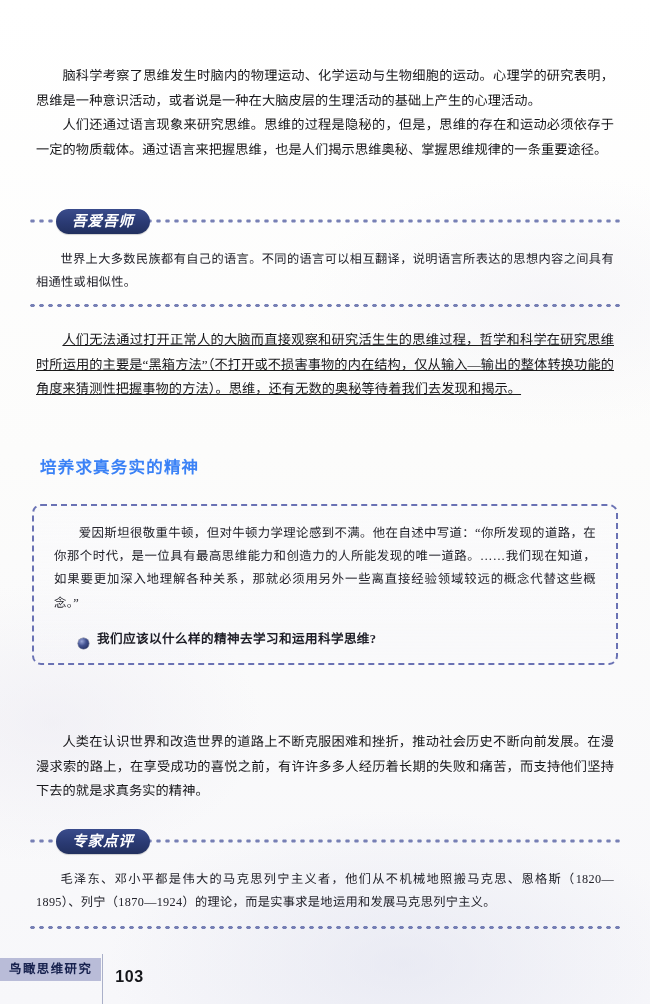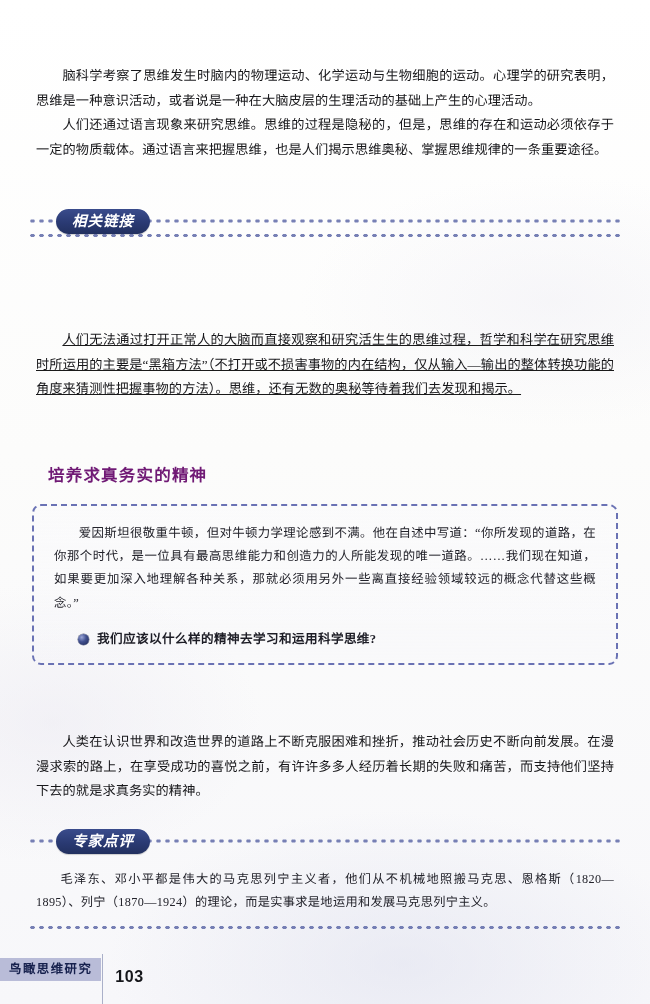--- a/index.html
+++ b/index.html
@@ -108,41 +108,41 @@
     margin: 0;
     color: #22222a;
     letter-spacing: .35px;
   }
 
   
   .sec-heading {
     font-family: "Liberation Sans", "DejaVu Sans", sans-serif;
     font-size: 16.5px;
     font-weight: bold;
-    color: #701a75;
+    color: #3b82f6;
     letter-spacing: 1.2px;
-    margin: 12px;
+    margin: 4px;
   }
 
   
   .dash-box {
     position: absolute;
     left: 32px;
     width: 586px;
     box-sizing: border-box;
     border: 2px dashed #6a72b4;
     border-radius: 9px;
     background: linear-gradient(180deg, rgba(250,250,252,.55), rgba(246,246,250,.35));
     padding: 16px 20px 14px 20px;
   }
   .dash-box .note-text { font-size: 12.4px; line-height: 23.2px; }
 
   .question-row {
     display: flex;
-    align-items: flex-start;
+    align-items: flex-end;
     margin-top: 14px;
     padding-left: 24px;
   }
   .bullet-sphere {
     flex: 0 0 auto;
     width: 11px;
     height: 11px;
     border-radius: 50%;
     margin-top: 5px;
     margin-right: 8px;
@@ -208,21 +208,24 @@
 <div class="content">
 
   <div class="block" style="top:62px;">
     <p class="body-para">脑科学考察了思维发生时脑内的物理运动、化学运动与生物细胞的运动。心理学的研究表明，思维是一种意识活动，或者说是一种在大脑皮层的生理活动的基础上产生的心理活动。</p>
     <p class="body-para">人们还通过语言现象来研究思维。思维的过程是隐秘的，但是，思维的存在和运动必须依存于一定的物质载体。通过语言来把握思维，也是人们揭示思维奥秘、掌握思维规律的一条重要途径。</p>
   </div>
 
   <div class="ruled-section" style="top:206px;">
     <div class="badge-row">
       <div class="dot-rule"></div>
-      <span class="pill">相关链接</span>
+      <span class="pill">吾爱吾师</span>
+    </div>
+    <div style="padding:14px 8px 10px 8px;">
+      <p class="note-text">世界上大多数民族都有自己的语言。不同的语言可以相互翻译，说明语言所表达的思想内容之间具有相通性或相似性。</p>
     </div>
     <div class="dot-rule"></div>
   </div>
 
   <div class="block" style="top:326px;text-decoration:underline;">
     <p class="body-para">人们无法通过打开正常人的大脑而直接观察和研究活生生的思维过程，哲学和科学在研究思维时所运用的主要是“黑箱方法”（不打开或不损害事物的内在结构，仅从输入—输出的整体转换功能的角度来猜测性把握事物的方法）。思维，还有无数的奥秘等待着我们去发现和揭示。</p>
   </div>
 
   <div class="block" style="top:448px;">
     <h2 class="sec-heading">培养求真务实的精神</h2>

